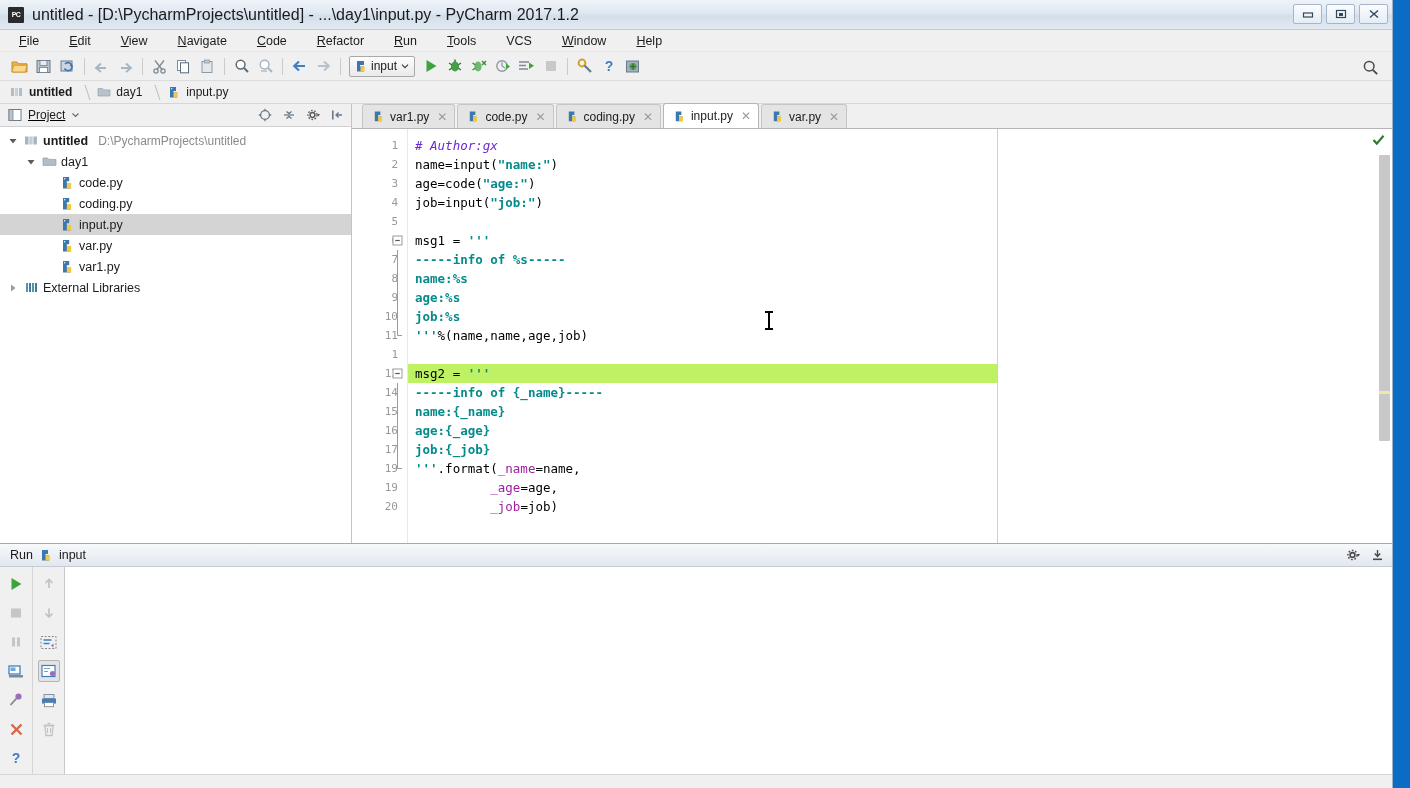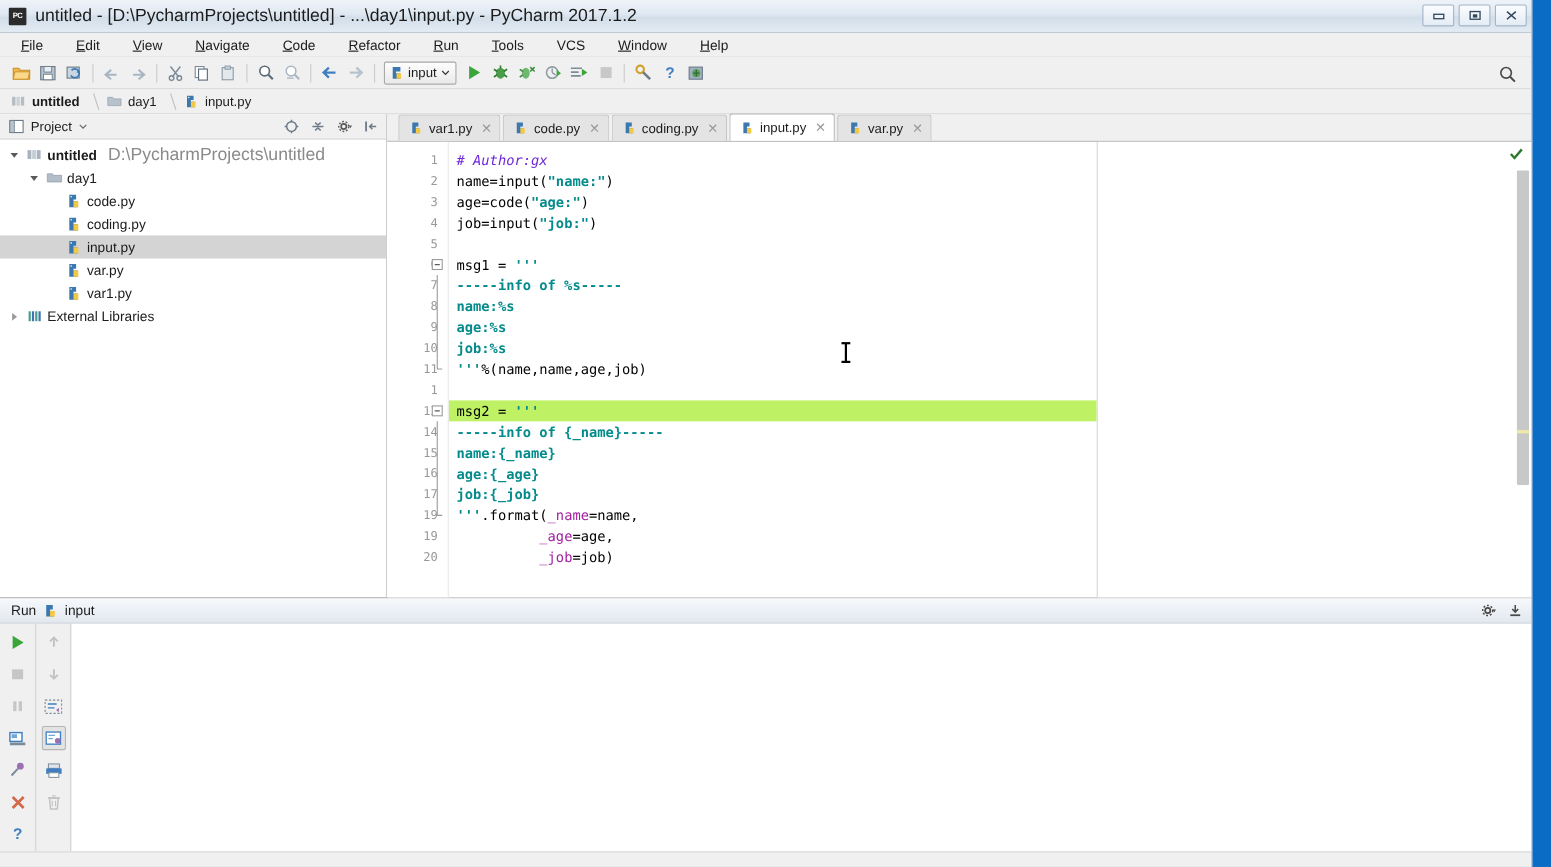--- a/index.html
+++ b/index.html
@@ -89,34 +89,34 @@
   
   .body { flex: 1 1 auto; display: flex; min-height: 0; }
   .leftpane { width: 352px; flex: 0 0 352px; display: flex; flex-direction: column;
               background: #fff; border-right: 1px solid #c3c3c3; }
   .rightpane { flex: 1 1 auto; display: flex; flex-direction: column; min-width: 0; }
 
   
   .projhead {
     height: 23px; flex: 0 0 23px; background: #f0f0f0;
     display: flex; align-items: center; padding: 0 5px 0 8px;
-    border-bottom: 1px solid #d0d0d0; gap: 6px;
+    border-bottom: 1px solid #d0d0d0; gap: 6px; text-decoration: underline;
   }
   .projhead .ptitle { font-size: 12px; color: #1b1b1b; }
   .projhead .spacer { flex: 1 1 auto; }
   .ph-ico { width: 18px; height: 18px; display:flex; align-items:center; justify-content:center; }
 
   
   .tree { flex: 1 1 auto; background: #fff; padding-top: 3px; overflow: hidden; }
   .tnode { height: 21px; display: flex; align-items: center; padding-left: 6px; gap: 4px; white-space: nowrap; }
   .tnode.sel { background: #d4d4d4; }
   .tw { width: 14px; height: 14px; display: flex; align-items: center; justify-content: center; flex: 0 0 14px; }
   .tlabel { font-size: 12.5px; color: #1b1b1b; }
   .tlabel.b { font-weight: bold; }
-  .tpath { font-size: 16px; color: #8a8a8a; margin-left: 6px; }
+  .tpath { font-size: 12px; color: #8a8a8a; margin-left: 6px; }
 
   
   .tabbar {
     height: 25px; flex: 0 0 25px; background: #f0f0f0;
     display: flex; align-items: flex-end; padding-left: 10px;
     border-bottom: 1px solid #b5b5b5;
   }
   .tab {
     height: 24px; display: flex; align-items: center; gap: 5px;
     padding: 0 7px 0 9px; border: 1px solid #c6c6c6; border-bottom: none;

